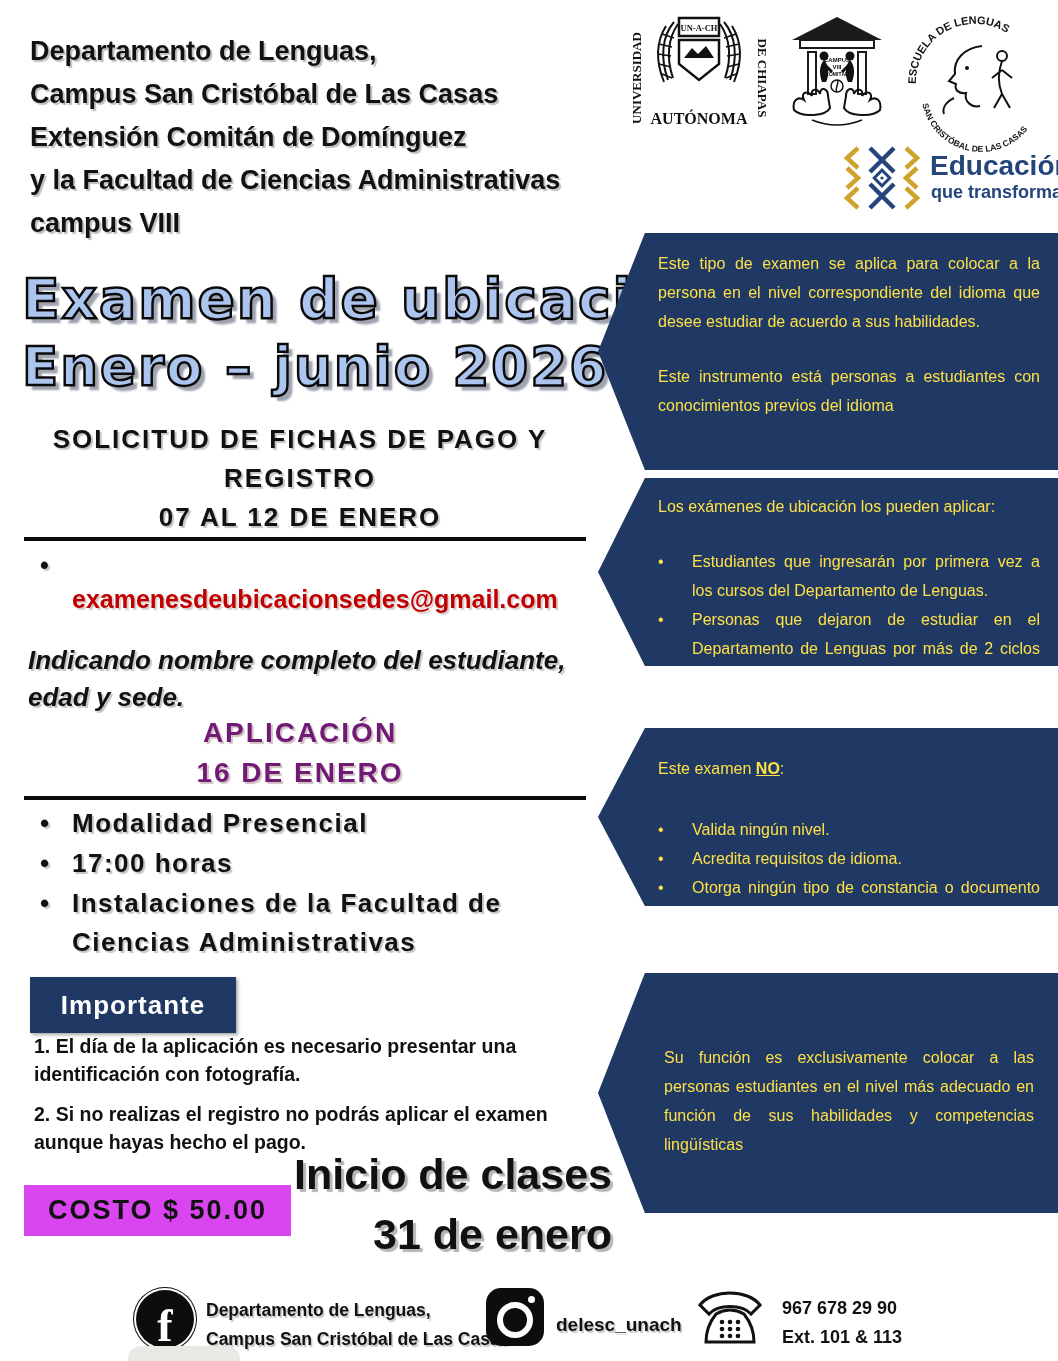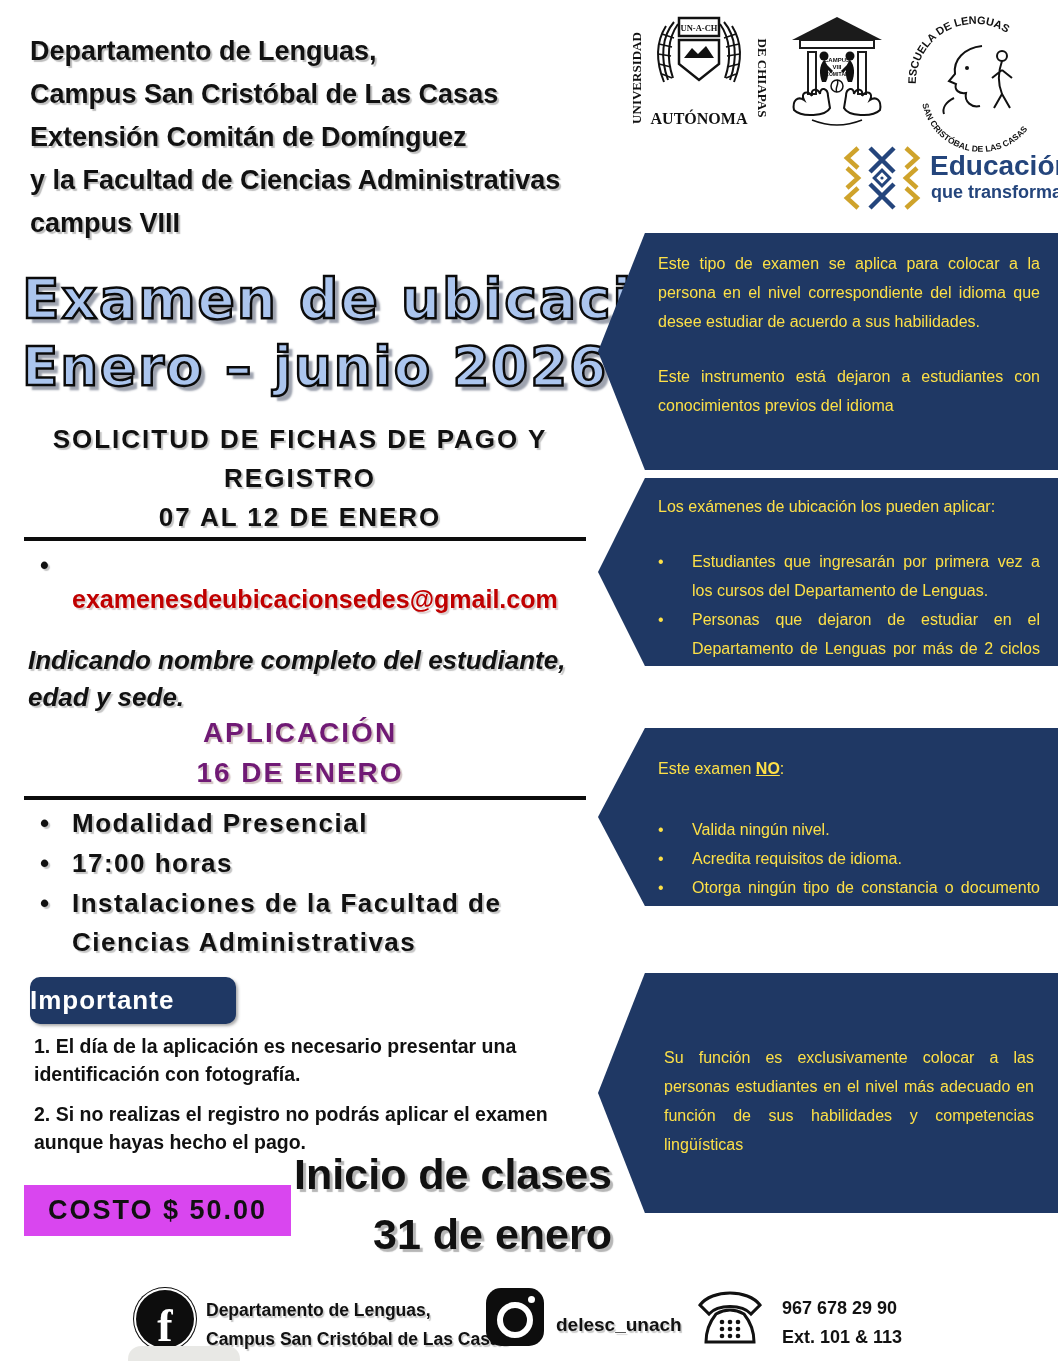--- a/index.html
+++ b/index.html
@@ -33,22 +33,22 @@
                font-style:italic;line-height:37px;text-shadow:2px 2px 1px rgba(110,110,110,.4);}
 
   .aplicacion{left:14px;top:713px;width:572px;text-align:center;color:#701a75;
               font-weight:bold;font-size:28px;line-height:40px;letter-spacing:2px;
               text-shadow:2px 2px 1px rgba(140,100,100,.4);}
 
   .mod-list{left:0;top:804px;width:600px;}
   .mod-list .li{font-size:26px;line-height:39px;letter-spacing:1.5px;
                 text-shadow:2px 2px 1px rgba(110,110,110,.4);margin-bottom:1px;width:520px;}
 
-  .imp-badge{left:30px;top:977px;width:206px;height:47px;background:#1f3864;
-             border-radius:10px;display:flex;align-items:center;justify-content:flex-start;
+  .imp-badge{left:30px;top:977px;width:206px;height:56px;background:#1f3864;
+             border-radius:0;display:flex;align-items:center;justify-content:center;
              box-shadow:2px 2px 3px rgba(90,90,90,.5);}
   .imp-badge span{color:#fff;font-size:26px;font-weight:bold;letter-spacing:1px;}
 
   .note{left:34px;width:554px;font-size:19.5px;font-weight:bold;line-height:28px;}
   .note1{top:1032px;} .note2{top:1100px;}
 
   .costo{left:24px;top:1185px;background:#d946ef;padding:10px 24px;
          font-size:27px;font-weight:bold;letter-spacing:2px;}
 
   .inicio{left:238px;top:1144px;width:374px;text-align:right;font-weight:bold;
@@ -229,21 +229,21 @@
 
   <div class="abs costo">COSTO $ 50.00</div>
 
   <div class="abs inicio">
     <div>Inicio de clases</div>
     <div>31 de enero</div>
   </div>
 
   <div class="abs ibox box1">
     <p>Este tipo de examen se aplica para colocar a la persona en el nivel correspondiente del idioma que desee estudiar de acuerdo a sus habilidades.</p>
-    <p>Este instrumento está dejaron a estudiantes con conocimientos previos del idioma</p>
+    <p>Este instrumento está personas a estudiantes con conocimientos previos del idioma</p>
   </div>
 
   <div class="abs ibox box2">
     <div class="bheading">Los exámenes de ubicación los pueden aplicar:</div>
     <div class="bul">
         <span class="bdot">•</span>
         <span class="btxt">Estudiantes que ingresarán por primera vez a los cursos del Departamento de Lenguas.</span>
       </div>
     <div class="bul">
         <span class="bdot">•</span>

